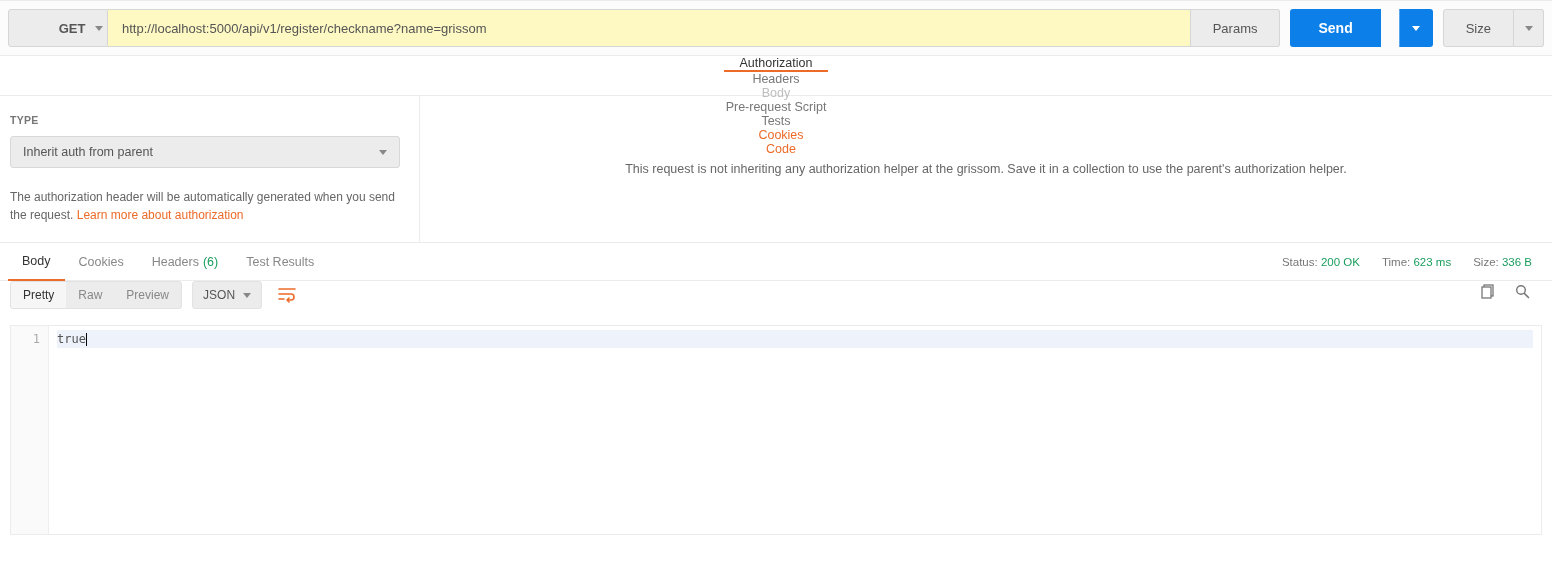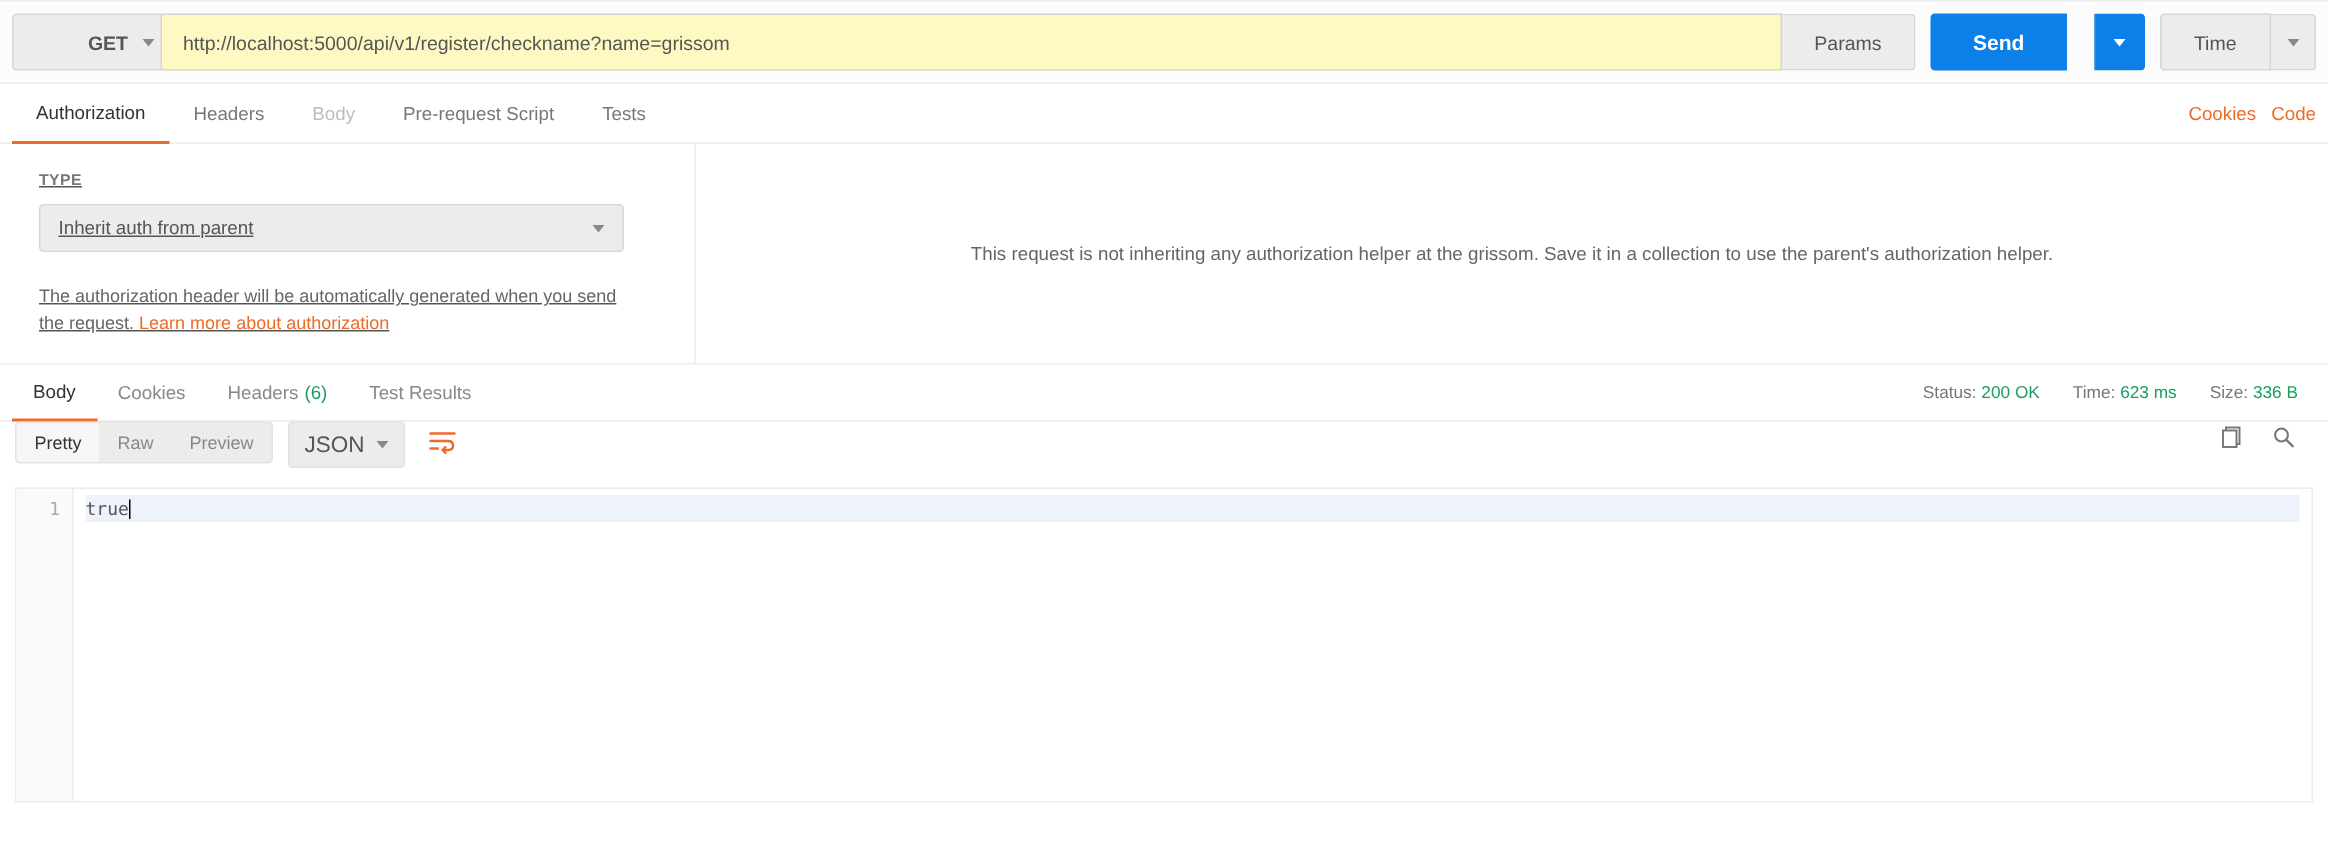--- a/index.html
+++ b/index.html
@@ -55,34 +55,34 @@
     height:38px; padding:0 22px; background:#ececec; border:1px solid #d6d6d6;
     border-radius:3px 0 0 3px; font-size:13px; color:#555; cursor:pointer;
   }
   .save-drop {
     height:38px; width:30px; background:#ececec; border:1px solid #d6d6d6; border-left:none;
     border-radius:0 3px 3px 0; display:flex;align-items:center;justify-content:center; cursor:pointer;
   }
 
   .req-tabs {
     display:flex; align-items:center; border-bottom:1px solid #ececec;
-    padding:0 8px; height:40px;
+    padding:0 8px; height:40px;flex-direction:column;
   }
   .req-tab {
     padding:0 16px; height:40px; display:flex; align-items:center;
     font-size:12.5px; color:#777; cursor:pointer;
   }
   .req-tab.active { color:#333; border-bottom:2px solid #ec6b29; }
   .req-tab.light { color:#bdbdbd; }
   .tab-spacer { flex:1; }
   .link { color:#ec6b29; cursor:pointer; font-size:12.5px; margin-left:10px; }
 
   .auth-panel { display:flex; border-bottom:1px solid #ececec; }
   .auth-left {
-    width:464px; border-right:1px solid #ececec; padding:18px 26px;text-decoration:underline;
+    width:420px; border-right:1px solid #ececec; padding:18px 10px;
   }
   .auth-type-label { font-size:10.5px; font-weight:700; color:#777; letter-spacing:0.3px; }
   .auth-select {
     margin-top:10px; height:32px; background:#ececec; border:1px solid #d8d8d8;
     border-radius:3px; display:flex; align-items:center; justify-content:space-between;
     padding:0 12px; font-size:12.5px; color:#555; cursor:pointer;
     width: 390px;
   }
   .auth-help {
     margin-top:20px; font-size:12px; color:#666; line-height:1.5; max-width:390px;
@@ -107,21 +107,21 @@
   .resp-meta .val { color:#1b9e5f; }
 
   .resp-toolbar {
     display:flex; align-items:flex-start; height:44px; padding:0 10px; gap:10px;
   }
   .pill-group { display:flex; background:#ececec; border:1px solid #e2e2e2; border-radius:3px; overflow:hidden;}
   .pill { padding:6px 12px; font-size:12px; color:#888; cursor:pointer; }
   .pill.active { color:#333; background:#f6f6f6;}
   .fmt-select {
     display:flex; align-items:center; gap:8px; background:#ececec; border:1px solid #e2e2e2;
-    border-radius:3px; padding:6px 10px; font-size:15px; color:#555; cursor:pointer;
+    border-radius:3px; padding:6px 10px; font-size:12px; color:#555; cursor:pointer;
   }
   .wrap-btn {
     width:30px; height:28px; display:flex; align-items:center; justify-content:center;
     cursor:pointer; border-radius:3px; color:#ec6b29;
   }
   .tool-right { margin-left:auto; display:flex; gap:14px; padding-right:10px;}
   .icon-btn { width:20px; height:20px; display:flex; align-items:center; justify-content:center; cursor:pointer; color:#777;}
 
   .code-view {
     border:1px solid #ececec; margin:0 10px 10px 10px; height:210px;
@@ -147,21 +147,21 @@
   <input class="url-input" value="http://localhost:5000/api/v1/register/checkname?name=grissom" style="">
   <button class="params-btn">Params</button>
   <div class="gap"></div>
   <div class="send-group">
     <button class="send-btn">Send</button>
     <button class="send-drop">
         <span class="caret-down"></span>
       </button>
   </div>
   <div class="save-group">
-    <button class="save-btn">Time</button>
+    <button class="save-btn">Size</button>
     <button class="save-drop">
         <span class="caret-down"></span>
       </button>
   </div>
 </div>
 
 <div class="req-tabs">
   <div class="req-tab active">Authorization</div>
   <div class="req-tab">Headers</div>
   <div class="req-tab light">Body</div>

